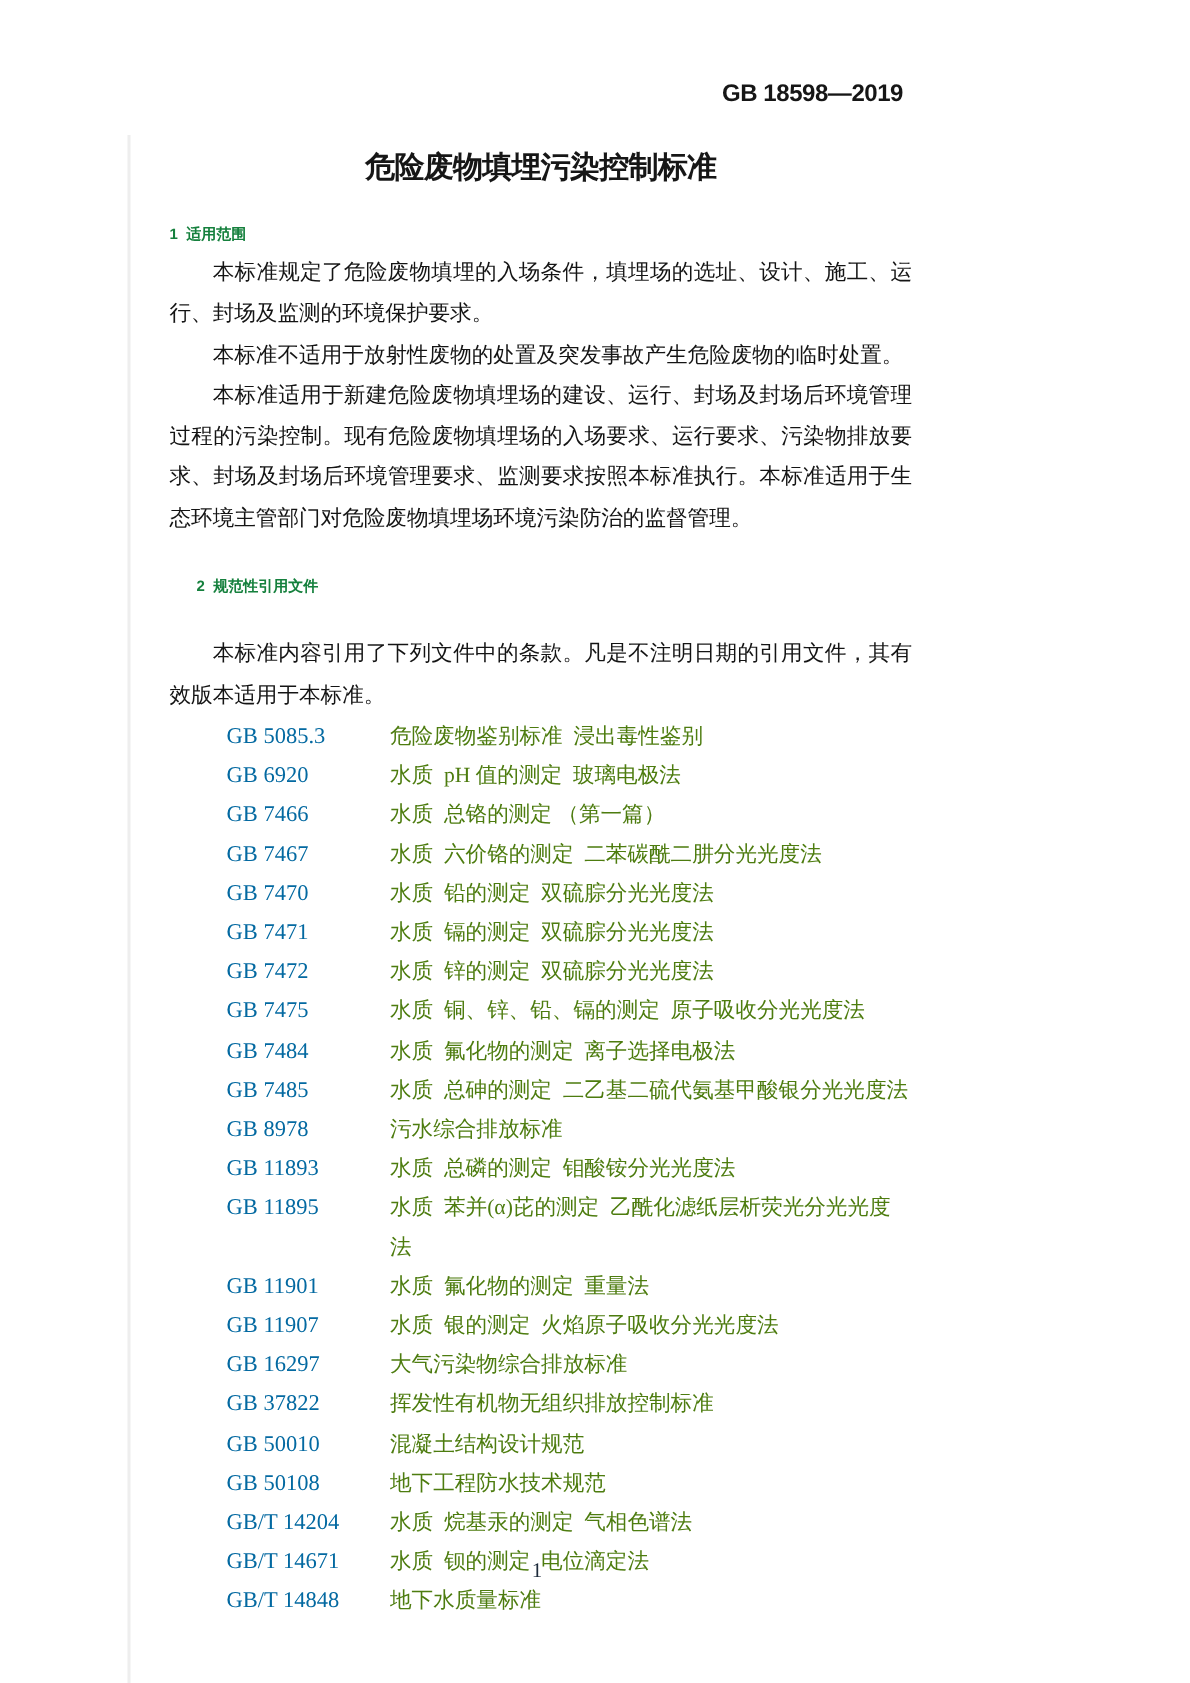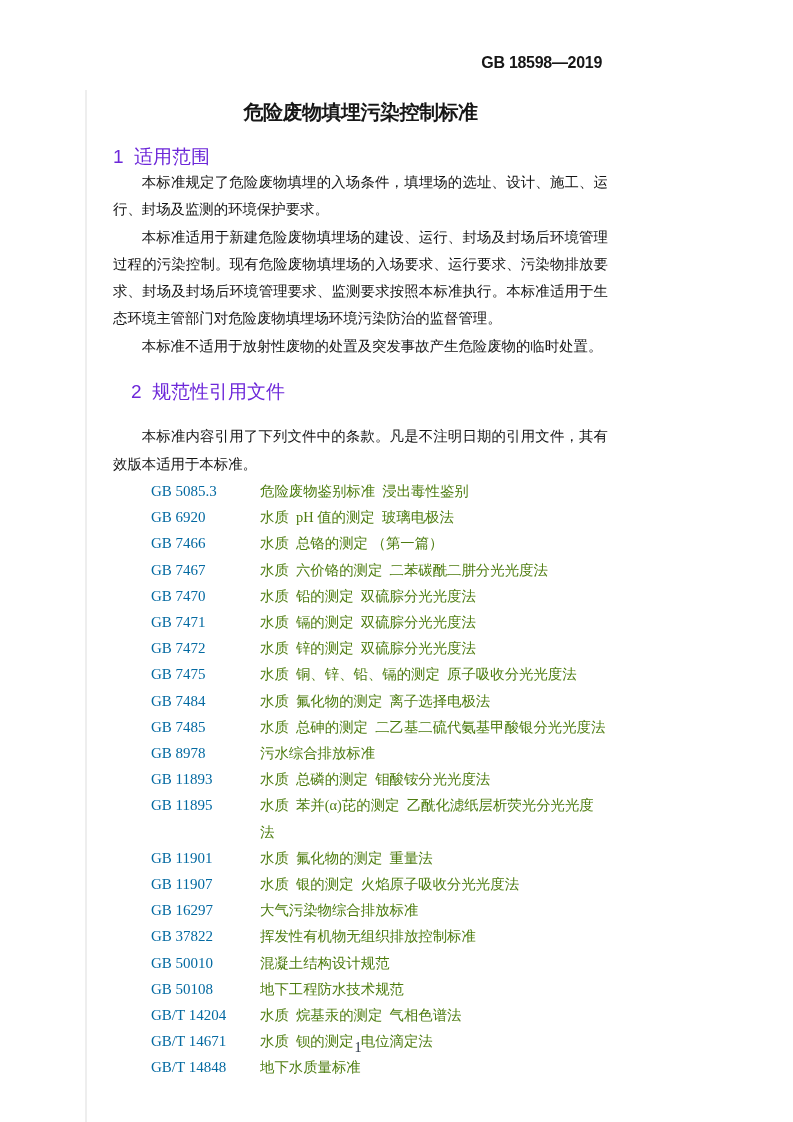--- a/index.html
+++ b/index.html
@@ -34,24 +34,24 @@
     text-align: center;
     font-family: "Liberation Sans", "DejaVu Sans", sans-serif;
     font-weight: 700;
     font-size: 20px;
     letter-spacing: -0.5px;
     line-height: 30px;
     white-space: pre-wrap;
   }
   h2.section-heading {
     font-family: "Liberation Sans", "DejaVu Sans", sans-serif;
-    font-weight: 400;
-    font-size: 19px;
-    white-space: pre-wrap;
-    color: #6d28d9;
+    font-weight: 700;
+    font-size: 10px;
+    white-space: pre-wrap;
+    color: #15803d;
   }
   h2.first-heading {
     margin: 18px 0 0 0;
     line-height: 24px;
   }
   h2.grid-heading {
     margin: 18px;
     line-height: 27.3px;
   }
   .body-block {
@@ -115,22 +115,22 @@
   <div class="content">
 
     <div class="doc-number">GB 18598—2019</div>
 
     <h1 class="page-title">危险废物填埋污染控制标准</h1>
 
     <h2 class="section-heading first-heading">1  适用范围</h2>
 
     <div class="body-block">
       <p class="body-para">本标准规定了危险废物填埋的入场条件，填埋场的选址、设计、施工、运行、封场及监测的环境保护要求。</p>
+      <p class="body-para">本标准不适用于放射性废物的处置及突发事故产生危险废物的临时处置。</p>
       <p class="body-para">本标准适用于新建危险废物填埋场的建设、运行、封场及封场后环境管理过程的污染控制。现有危险废物填埋场的入场要求、运行要求、污染物排放要求、封场及封场后环境管理要求、监测要求按照本标准执行。本标准适用于生态环境主管部门对危险废物填埋场环境污染防治的监督管理。</p>
-      <p class="body-para">本标准不适用于放射性废物的处置及突发事故产生危险废物的临时处置。</p>
     </div>
 
     <h2 class="section-heading grid-heading">2  规范性引用文件</h2>
 
     <p class="body-para">本标准内容引用了下列文件中的条款。凡是不注明日期的引用文件，其有效版本适用于本标准。</p>
 
     <div class="ref-list">
 
         <div class="ref-row">
           <span class="ref-code">GB 5085.3</span>

